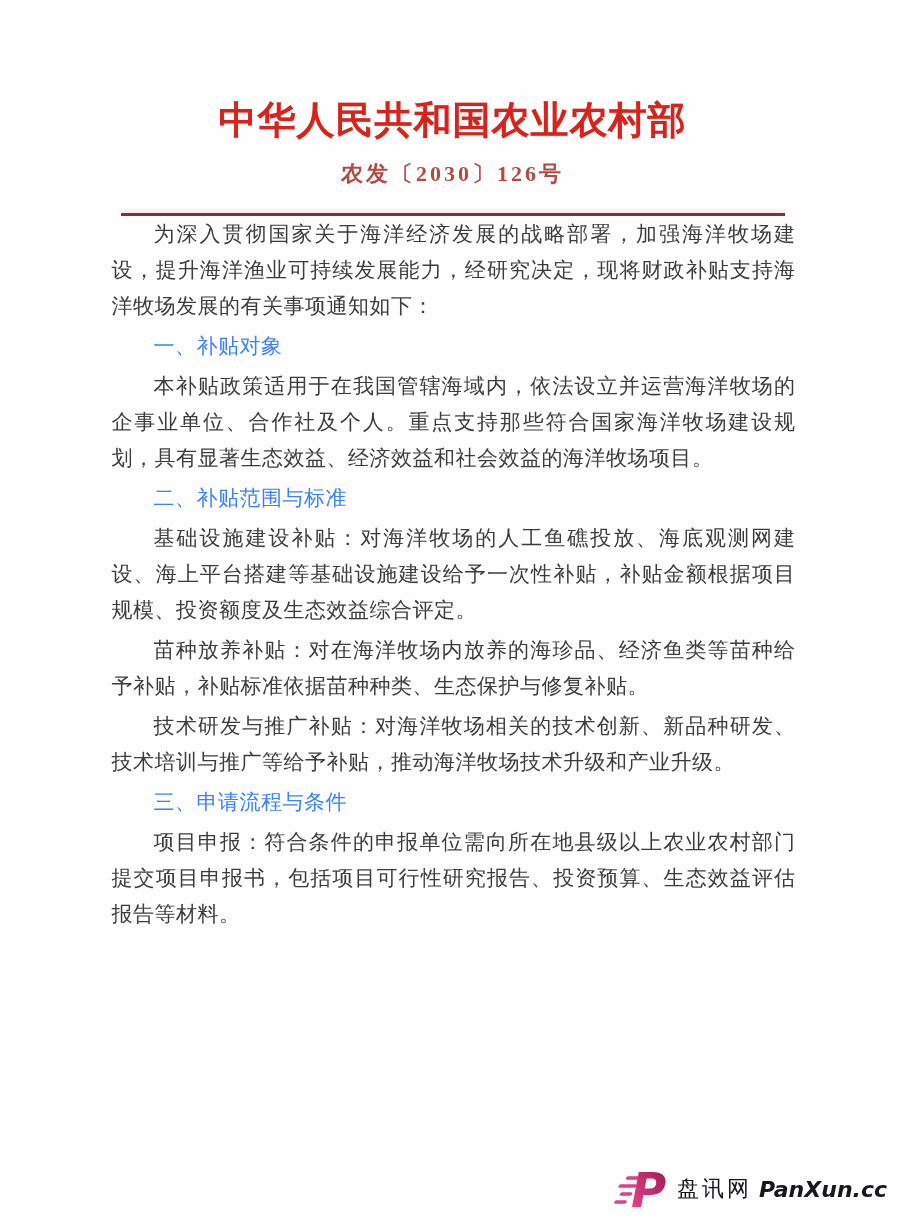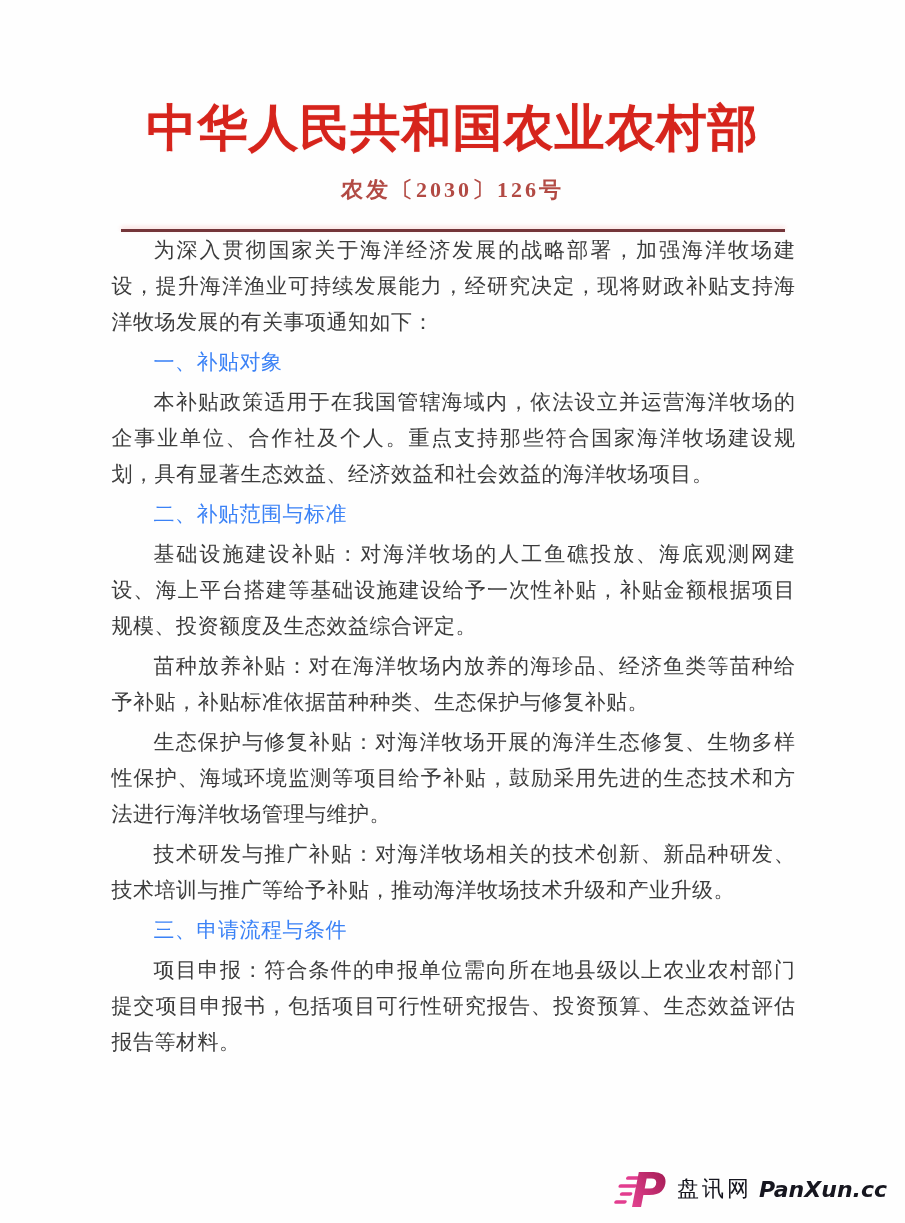--- a/index.html
+++ b/index.html
@@ -14,21 +14,21 @@
     margin: 0 auto;
     background: var(--paper, #fefefe);
     overflow: hidden;
     font-family: "Liberation Serif", "DejaVu Serif", serif;
   }
   .letterhead {
     padding-top: 96px;
     text-align: center;
   }
   .agency {
-    font-size: 50px;
+    font-size: 38px;
     line-height: 1.3;
     font-weight: 900;
     color: var(--header-red, #d6241c);
     letter-spacing: 1px;
     white-space: nowrap;
     text-shadow: 0 0 1px rgba(214, 36, 28, 0.4);
   }
   .doc-number {
     margin-top: 14px;
     font-size: 22px;
@@ -103,21 +103,20 @@
   </div>
 
 
   <div class="doc-body" id="doc-body">
       <p class="body">为深入贯彻国家关于海洋经济发展的战略部署，加强海洋牧场建设，提升海洋渔业可持续发展能力，经研究决定，现将财政补贴支持海洋牧场发展的有关事项通知如下：</p>
       <p class="heading">一、补贴对象</p>
       <p class="body">本补贴政策适用于在我国管辖海域内，依法设立并运营海洋牧场的企事业单位、合作社及个人。重点支持那些符合国家海洋牧场建设规划，具有显著生态效益、经济效益和社会效益的海洋牧场项目。</p>
       <p class="heading">二、补贴范围与标准</p>
       <p class="body">基础设施建设补贴：对海洋牧场的人工鱼礁投放、海底观测网建设、海上平台搭建等基础设施建设给予一次性补贴，补贴金额根据项目规模、投资额度及生态效益综合评定。</p>
       <p class="body">苗种放养补贴：对在海洋牧场内放养的海珍品、经济鱼类等苗种给予补贴，补贴标准依据苗种种类、生态保护与修复补贴。</p>
-      <p class="body">生态保护与修复补贴：对海洋牧场开展的海洋生态修复、生物多样性保护、海域环境监测等项目给予补贴，鼓励采用先进的生态技术和方法进行海洋牧场管理与维护。</p>
       <p class="body">技术研发与推广补贴：对海洋牧场相关的技术创新、新品种研发、技术培训与推广等给予补贴，推动海洋牧场技术升级和产业升级。</p>
       <p class="heading">三、申请流程与条件</p>
       <p class="body">项目申报：符合条件的申报单位需向所在地县级以上农业农村部门提交项目申报书，包括项目可行性研究报告、投资预算、生态效益评估报告等材料。</p>
     </div>
 
   <div class="footer-brand">
     <svg class="logo-svg" width="58" height="48" viewBox="0 0 58 48" xmlns="http://www.w3.org/2000/svg">
       <defs>
         <linearGradient id="pgrad" x1="0" y1="1" x2="1" y2="0">
           <stop offset="0" stop-color="#ec4899"></stop>

